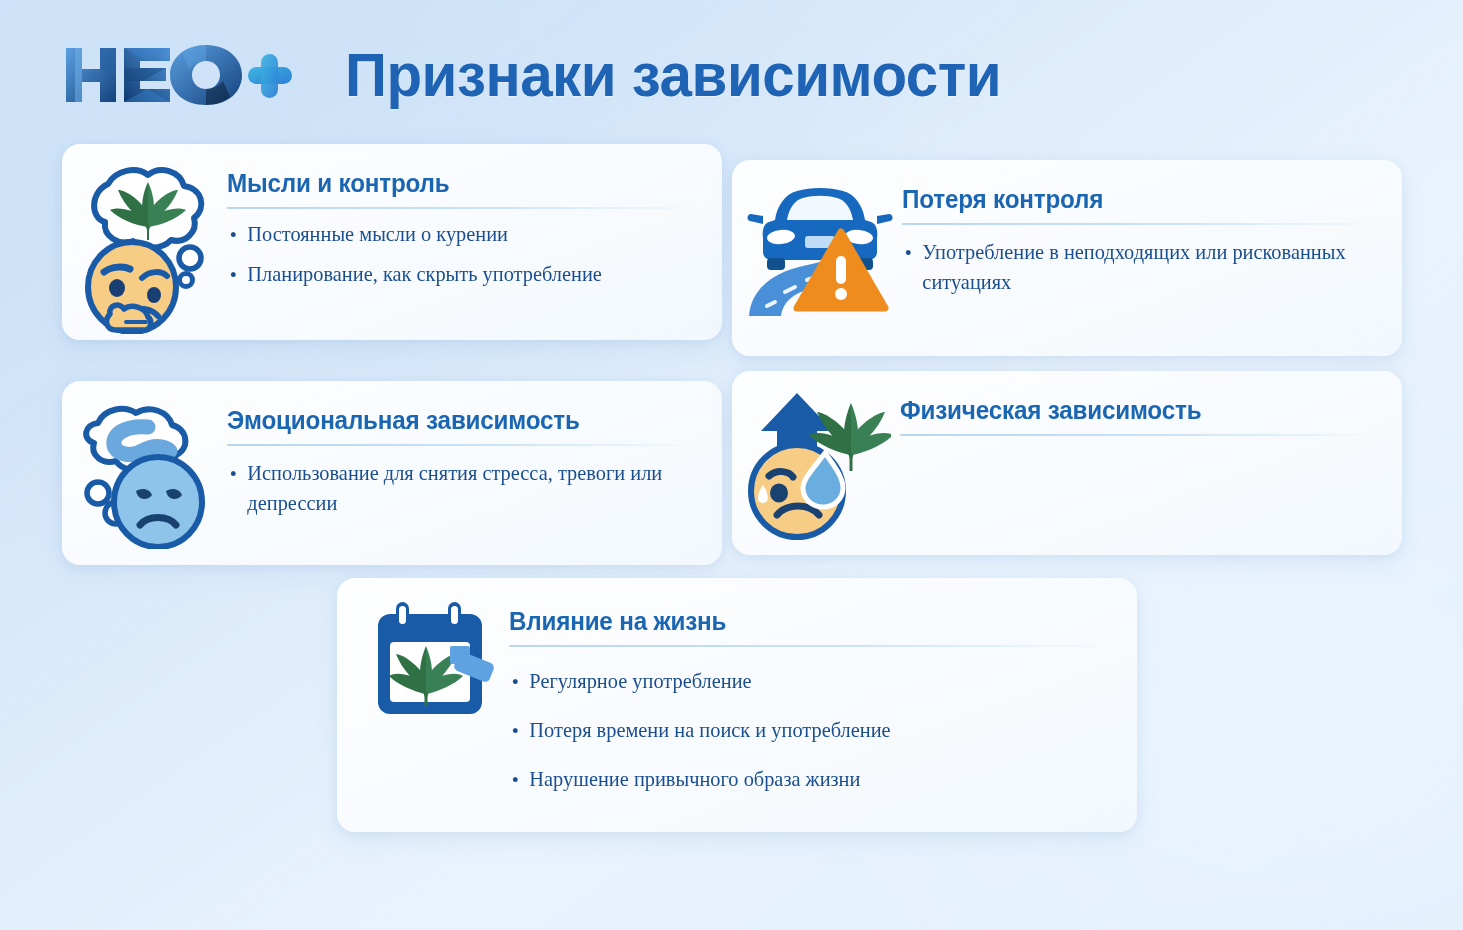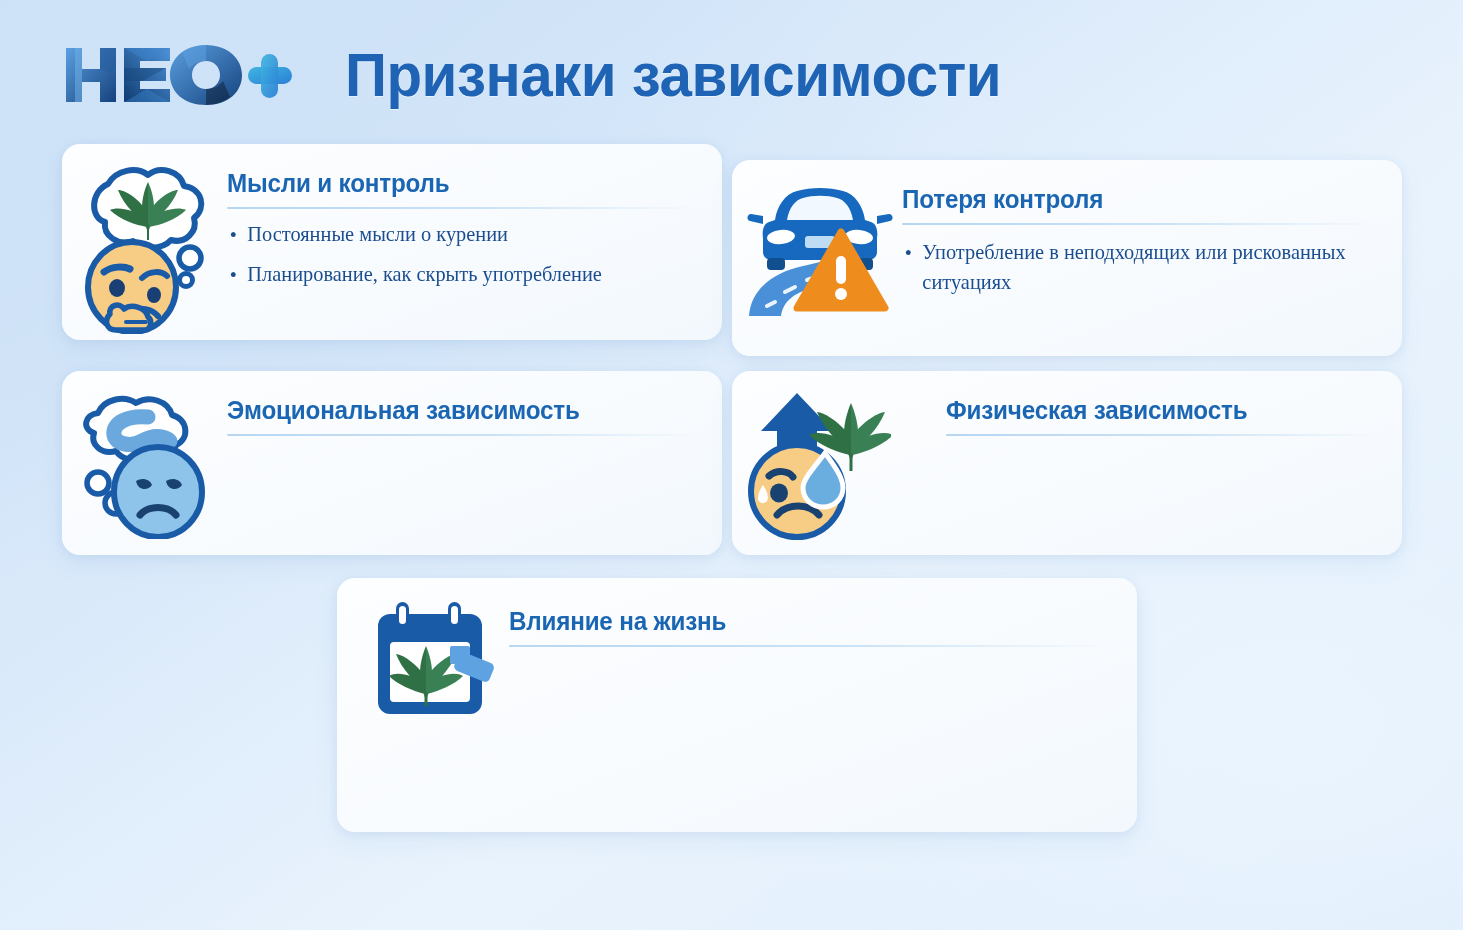--- a/index.html
+++ b/index.html
@@ -30,22 +30,22 @@
   .card{
     position:absolute;
     background:linear-gradient(160deg,#fdfeff 0%,#f8fbfe 55%,#f2f8fd 100%);
     border-radius:18px;
     box-shadow:0 2px 10px rgba(66,125,190,.10),0 10px 26px rgba(66,125,190,.07);
     display:flex;align-items:flex-start;
     box-sizing:border-box;
   }
   #card-thoughts{left:62px;  top:144px; width:660px; height:196px;}
   #card-control{ left:732px; top:160px; width:670px; height:196px;}
-  #card-emotion{ left:62px;  top:371px; width:660px; height:184px;}
-  #card-physical{left:732px; top:371px; width:670px; height:184px;gap:46px;}
+  #card-emotion{ left:62px;  top:381px; width:660px; height:184px;}
+  #card-physical{left:732px; top:371px; width:670px; height:184px;}
   #card-life{    left:337px; top:578px; width:800px; height:254px;}
 
   .icon-wrap{flex:0 0 auto;display:flex;align-items:flex-start;justify-content:center;}
   #card-thoughts .icon-wrap{width:165px;padding-top:18px;}
   #card-control  .icon-wrap{width:170px;padding-top:20px;}
   #card-emotion  .icon-wrap{width:165px;padding-top:18px;}
   #card-physical .icon-wrap{width:168px;padding-top:16px;}
   #card-life     .icon-wrap{width:150px;padding-top:22px;padding-left:22px;}
 
   .body-wrap{flex:1 1 auto;padding-top:24px;padding-right:22px;}
@@ -222,20 +222,23 @@
 
         <ellipse cx="88" cy="103" rx="44" ry="45" fill="#8ec4ea" stroke="#1a5ba8" stroke-width="6"></ellipse>
         <path d="M66 92 C72 88 80 90 82 96 C78 102 68 102 66 92 Z" fill="#1a4270"></path>
         <path d="M96 92 C102 88 110 90 112 96 C108 102 98 102 96 92 Z" fill="#1a4270"></path>
         <path d="M70 126 C78 116 98 116 106 126" stroke="#1a4270" stroke-width="7" fill="none" stroke-linecap="round"></path>
       </svg>
     </div>
     <div class="body-wrap">
       <div class="card-title">Эмоциональная зависимость</div>
       <div class="divider"></div>
+      <ul class="bullets">
+        <li>Использование для снятия стресса, тревоги или депрессии</li>
+      </ul>
     </div>
   </div>
 
   <div class="card" id="card-physical">
     <div class="icon-wrap">
       <svg width="150" height="155" viewBox="0 0 150 155">
 
         <path d="M56 6 L92 44 L76 44 L76 84 L36 84 L36 44 L20 44 Z" fill="#1a5ba8"></path>
 
         <g fill="#3a8055" transform="translate(110,48)">
@@ -289,16 +292,21 @@
           <rect x="-1.5" y="18" width="3" height="14" fill="#2f7045"></rect>
         </g>
 
         <rect x="78" y="46" width="20" height="18" rx="2" fill="#5ea2e2"></rect>
         <rect x="84" y="56" width="38" height="20" rx="5" fill="#5ea2e2" transform="rotate(22 100 64)"></rect>
       </svg>
     </div>
     <div class="body-wrap">
       <div class="card-title">Влияние на жизнь</div>
       <div class="divider"></div>
+      <ul class="bullets">
+        <li>Регулярное употребление</li>
+        <li>Потеря времени на поиск и употребление</li>
+        <li>Нарушение привычного образа жизни</li>
+      </ul>
     </div>
   </div>
 
 </div>
 
 </body></html>

